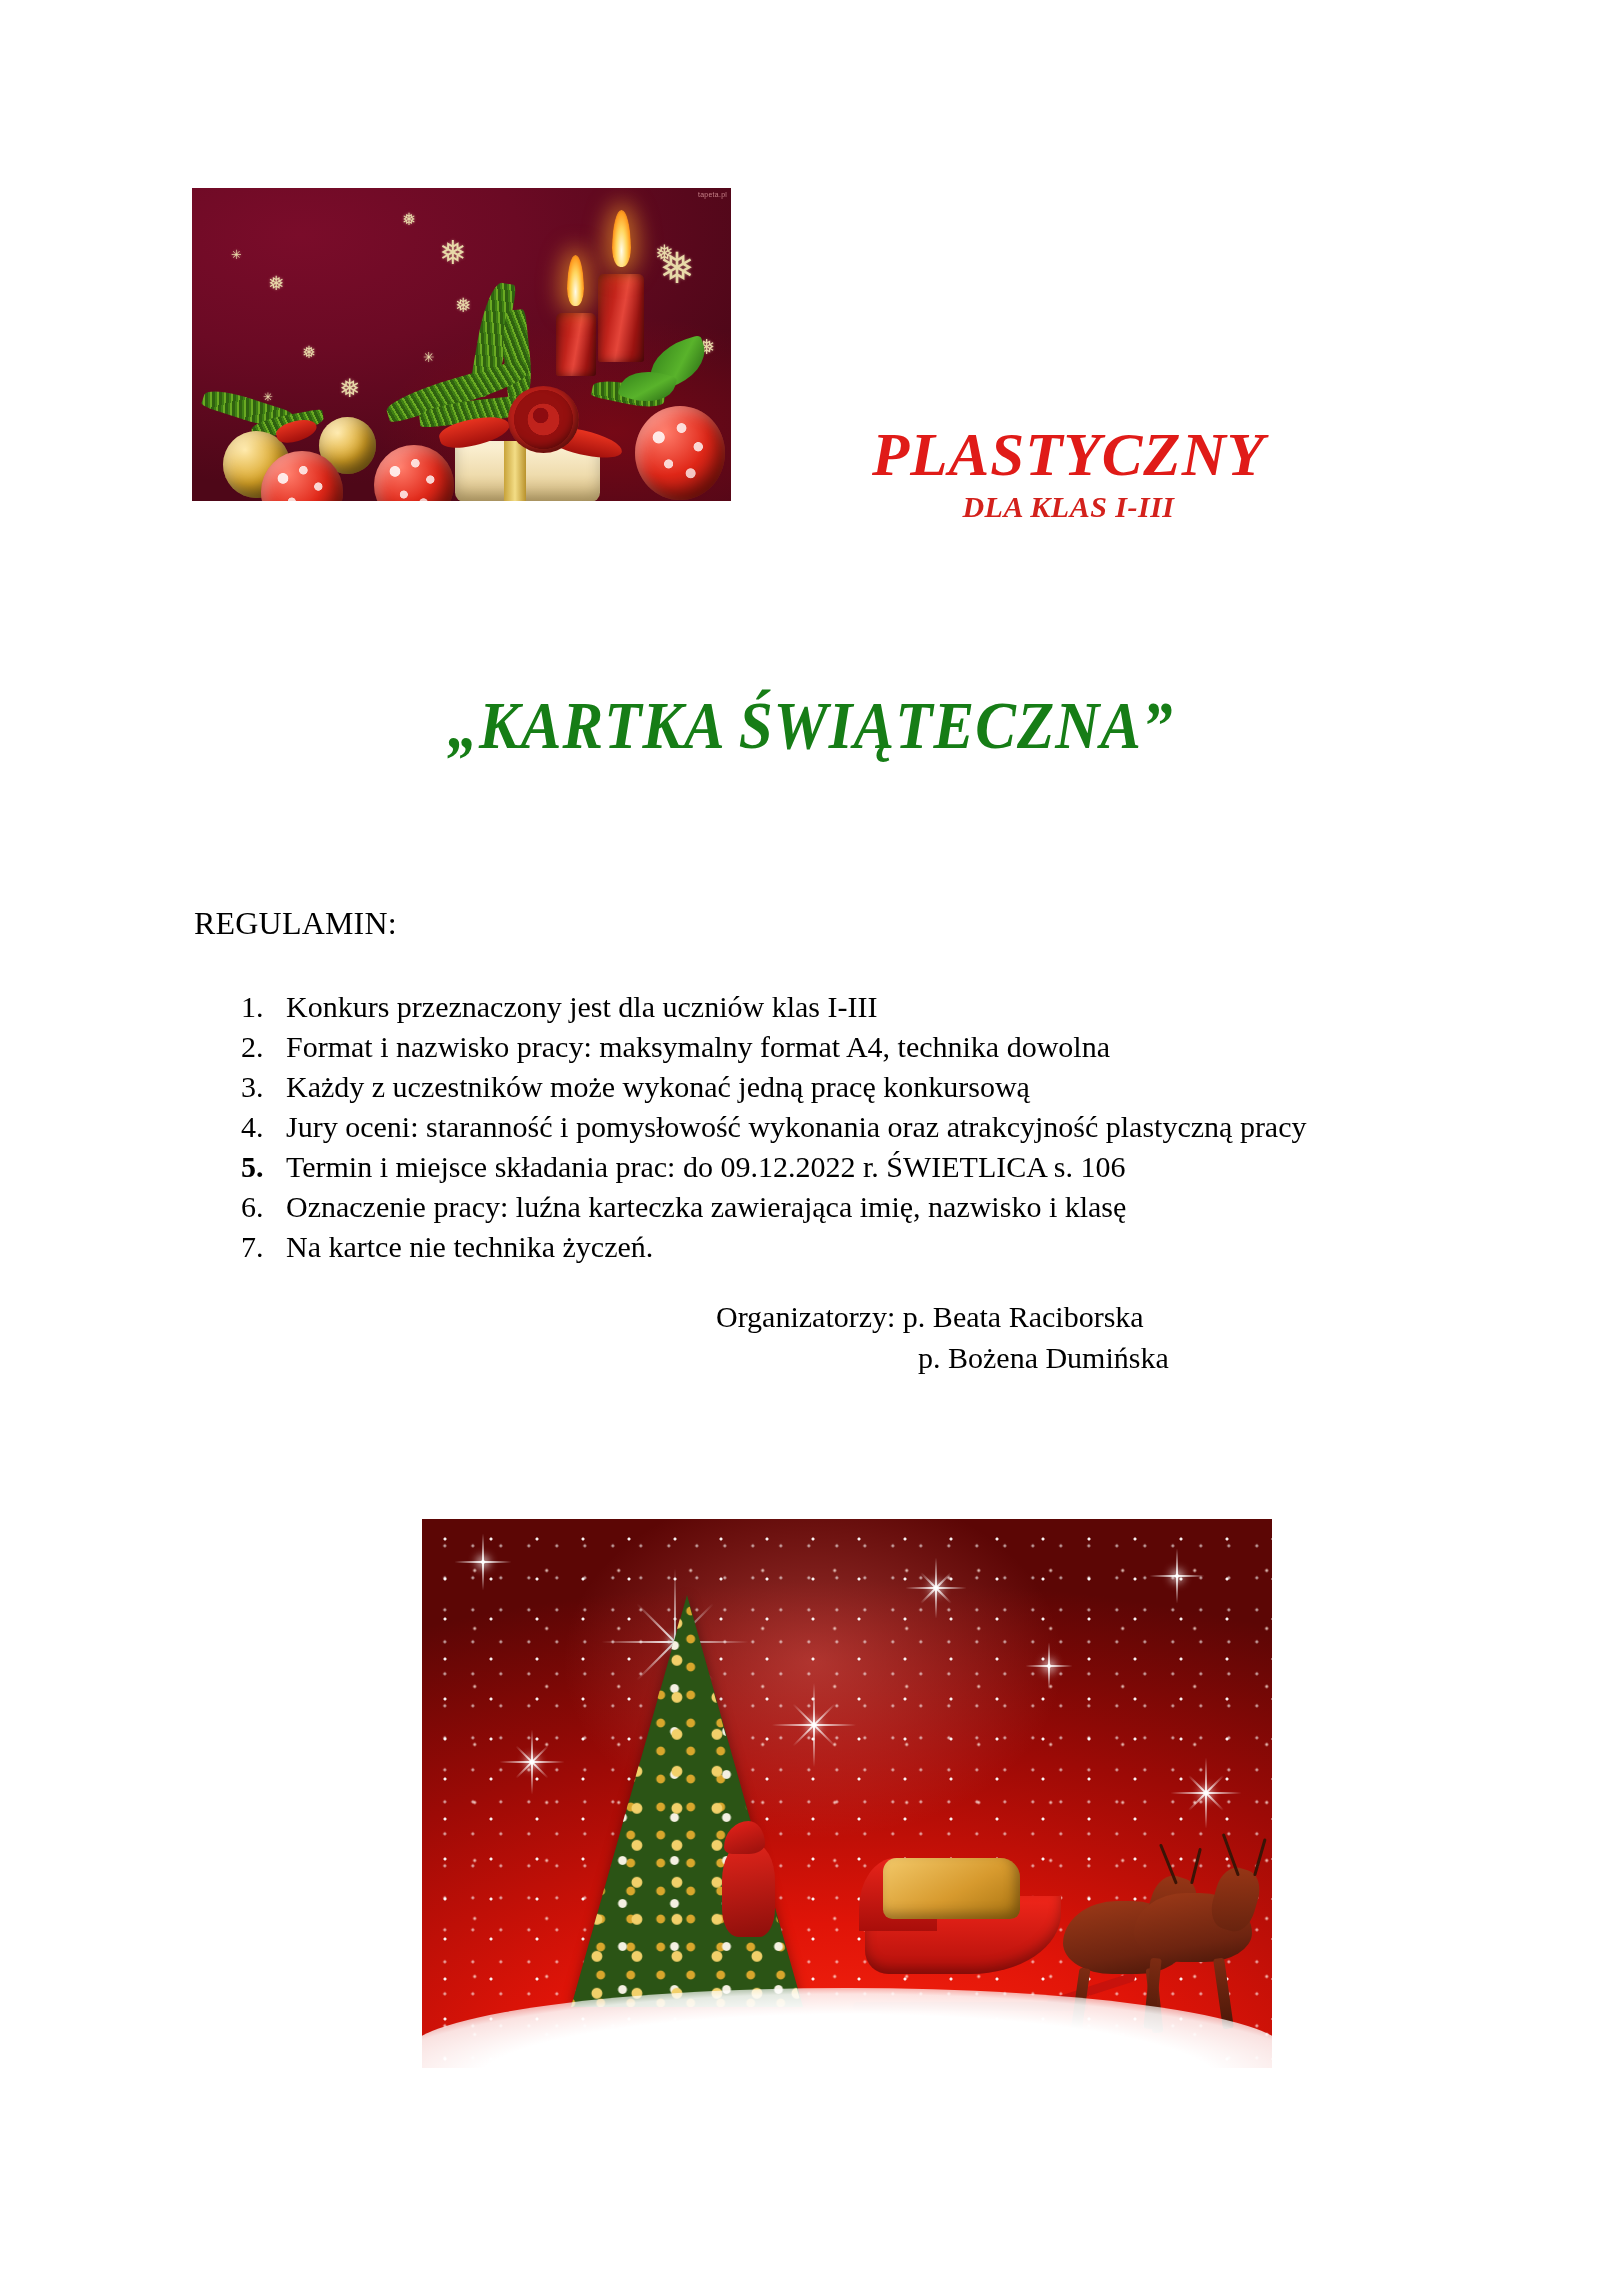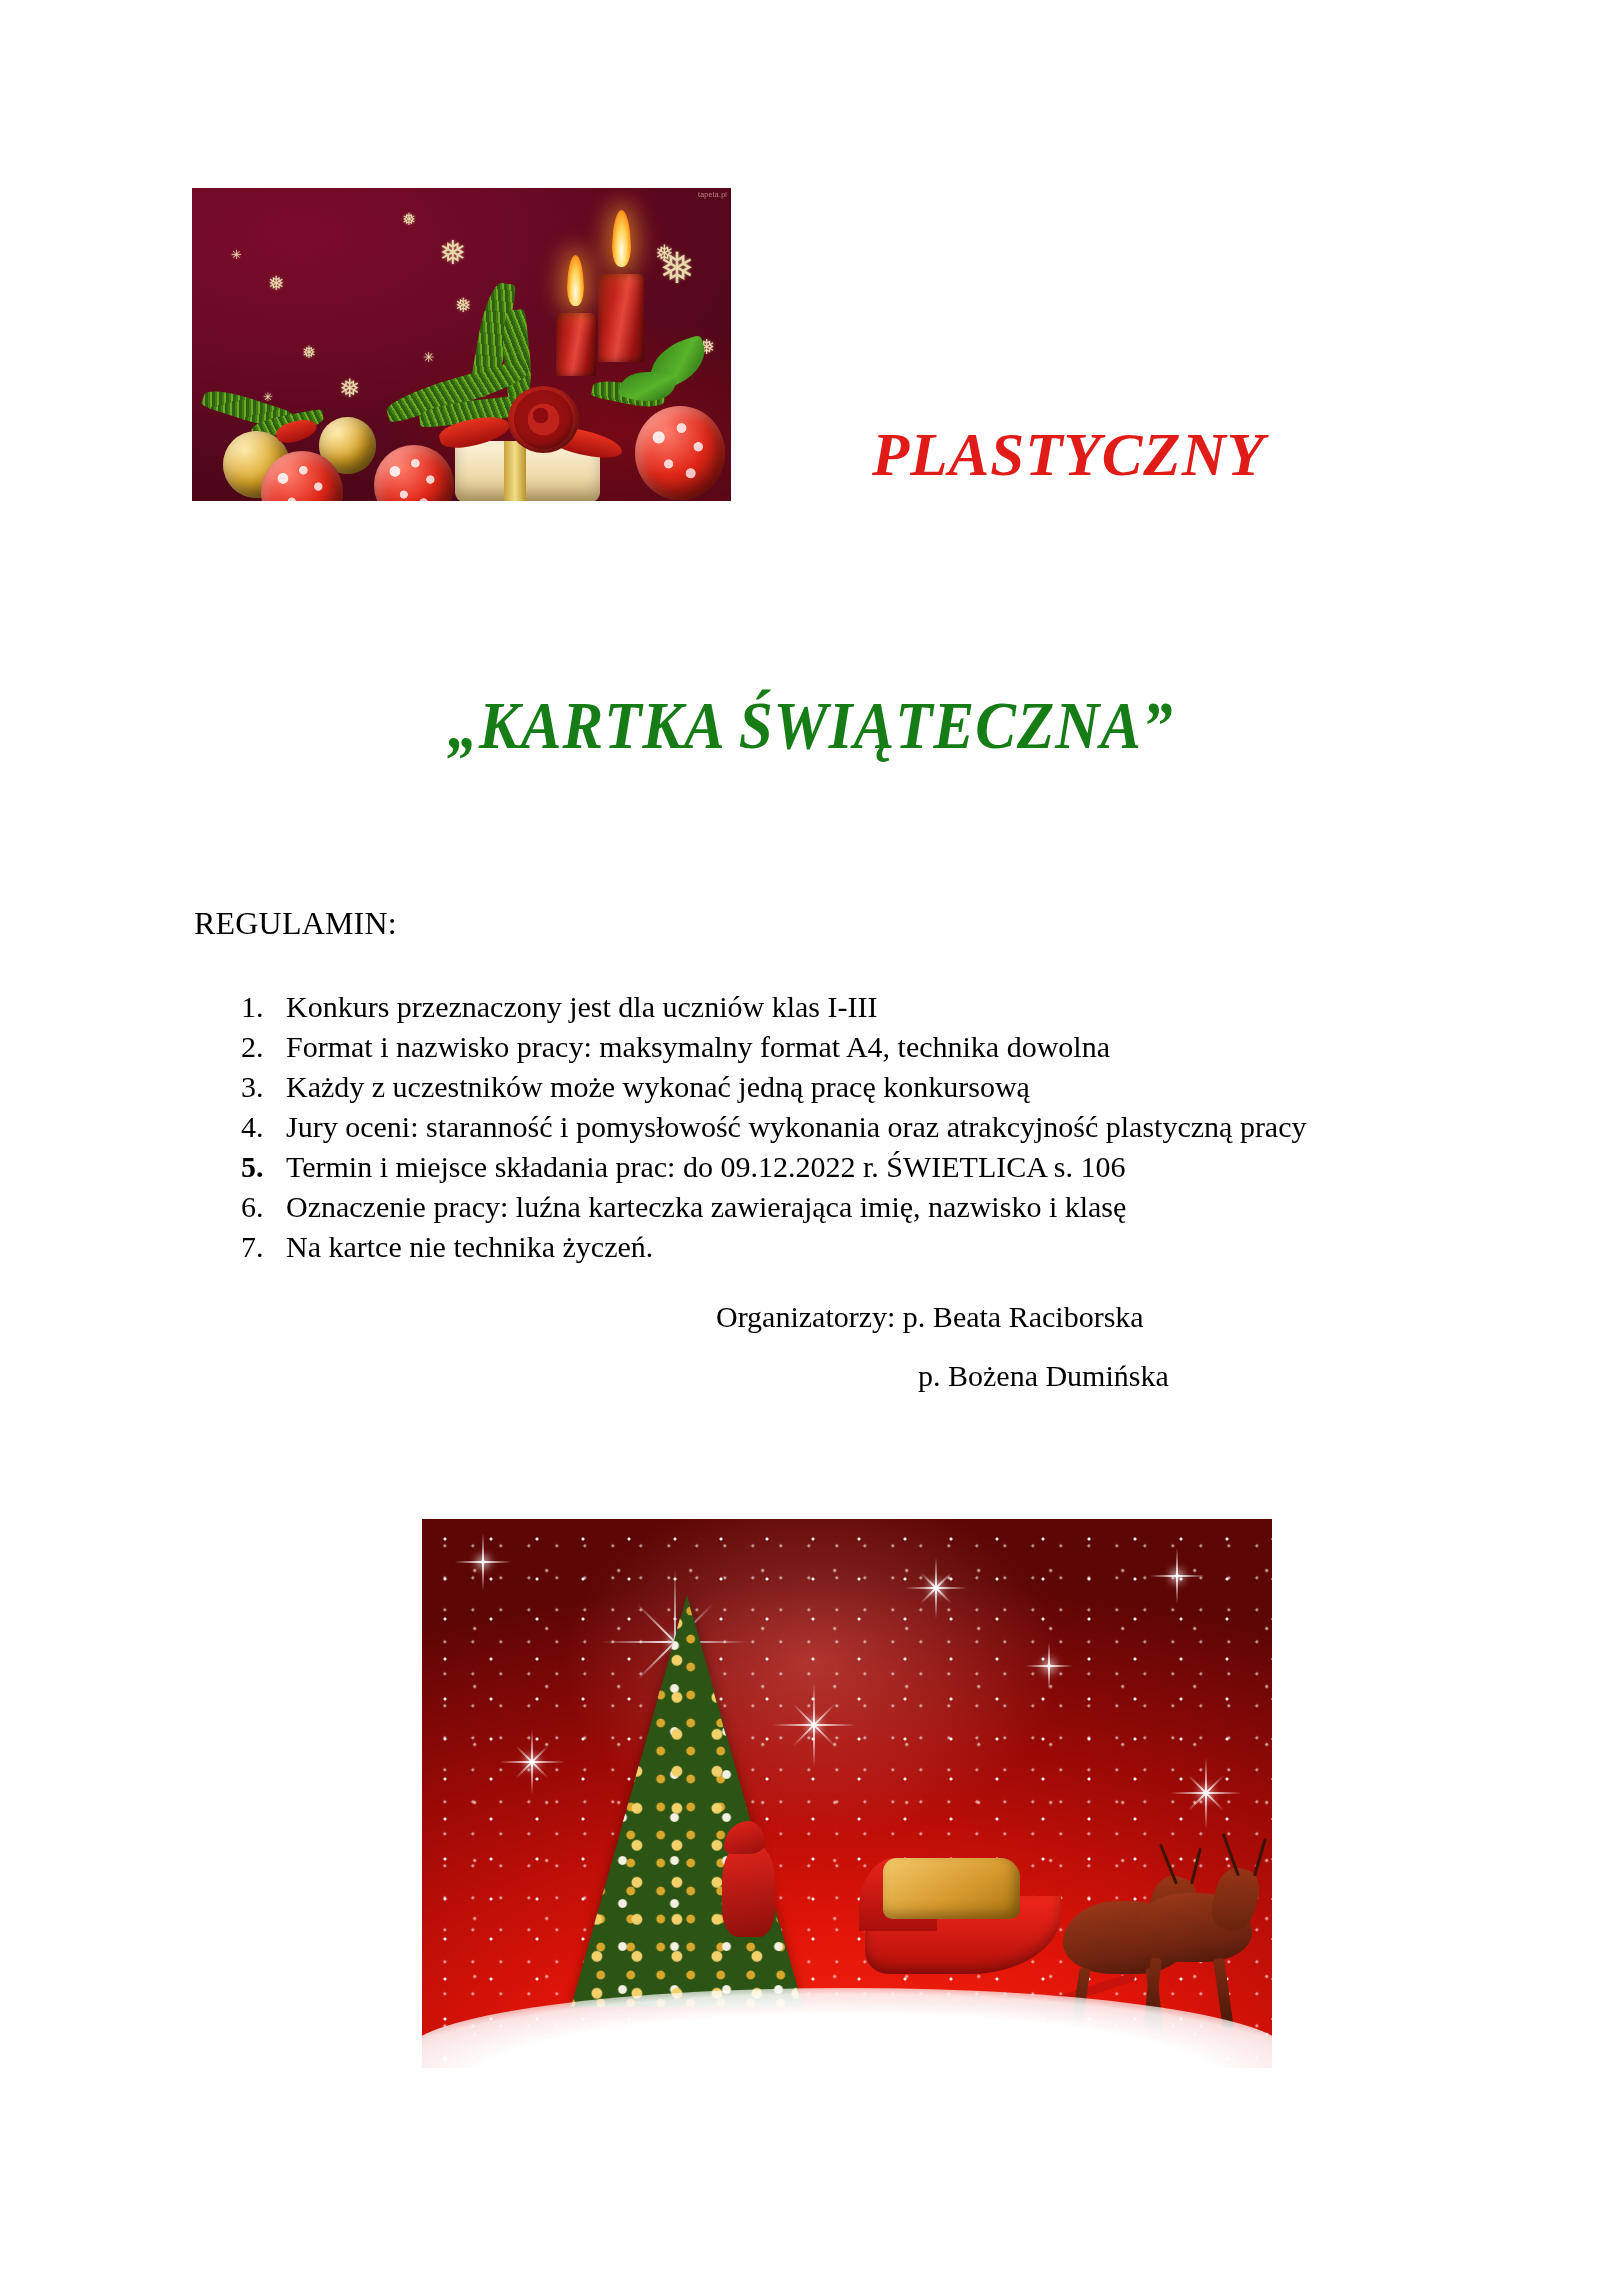--- a/index.html
+++ b/index.html
@@ -189,21 +189,20 @@
   .organizers {
     position: absolute;
     left: 716px;
     top: 1296px;
     font-size: 30px;
     line-height: 1.38;
   }
   .organizers .line2 {
     display: block;
     padding-left: 202px;
-    margin-top: 18px;
   }
 
   
   .photo-tree {
     position: absolute;
     left: 422px;
     top: 1519px;
     width: 850px;
     height: 549px;
     overflow: hidden;
@@ -391,20 +390,21 @@
     <div class="bauble red" style="left:443px; top:218px; width:90px; height:94px;">
         <div class="dots"></div>
       </div>
     <div class="ribbon-red" style="left:84px;  top:233px; width:41px; height:19.6px; transform:rotate(-18deg);"></div>
 
     <div class="wm">tapeta.pl</div>
   </div>
 
   <div class="title-block">
     <div class="title-line">PLASTYCZNY</div>
+    <div class="title-sub">DLA KLAS I-III</div>
   </div>
 
   <div class="green-title">„KARTKA  ŚWIĄTECZNA”</div>
 
   <div class="regulamin">REGULAMIN:</div>
 
   <div class="rules">
     <div class="rule">
       <span class="num">1.</span>
       <span class="txt">Konkurs przeznaczony jest dla uczniów klas I-III</span>

